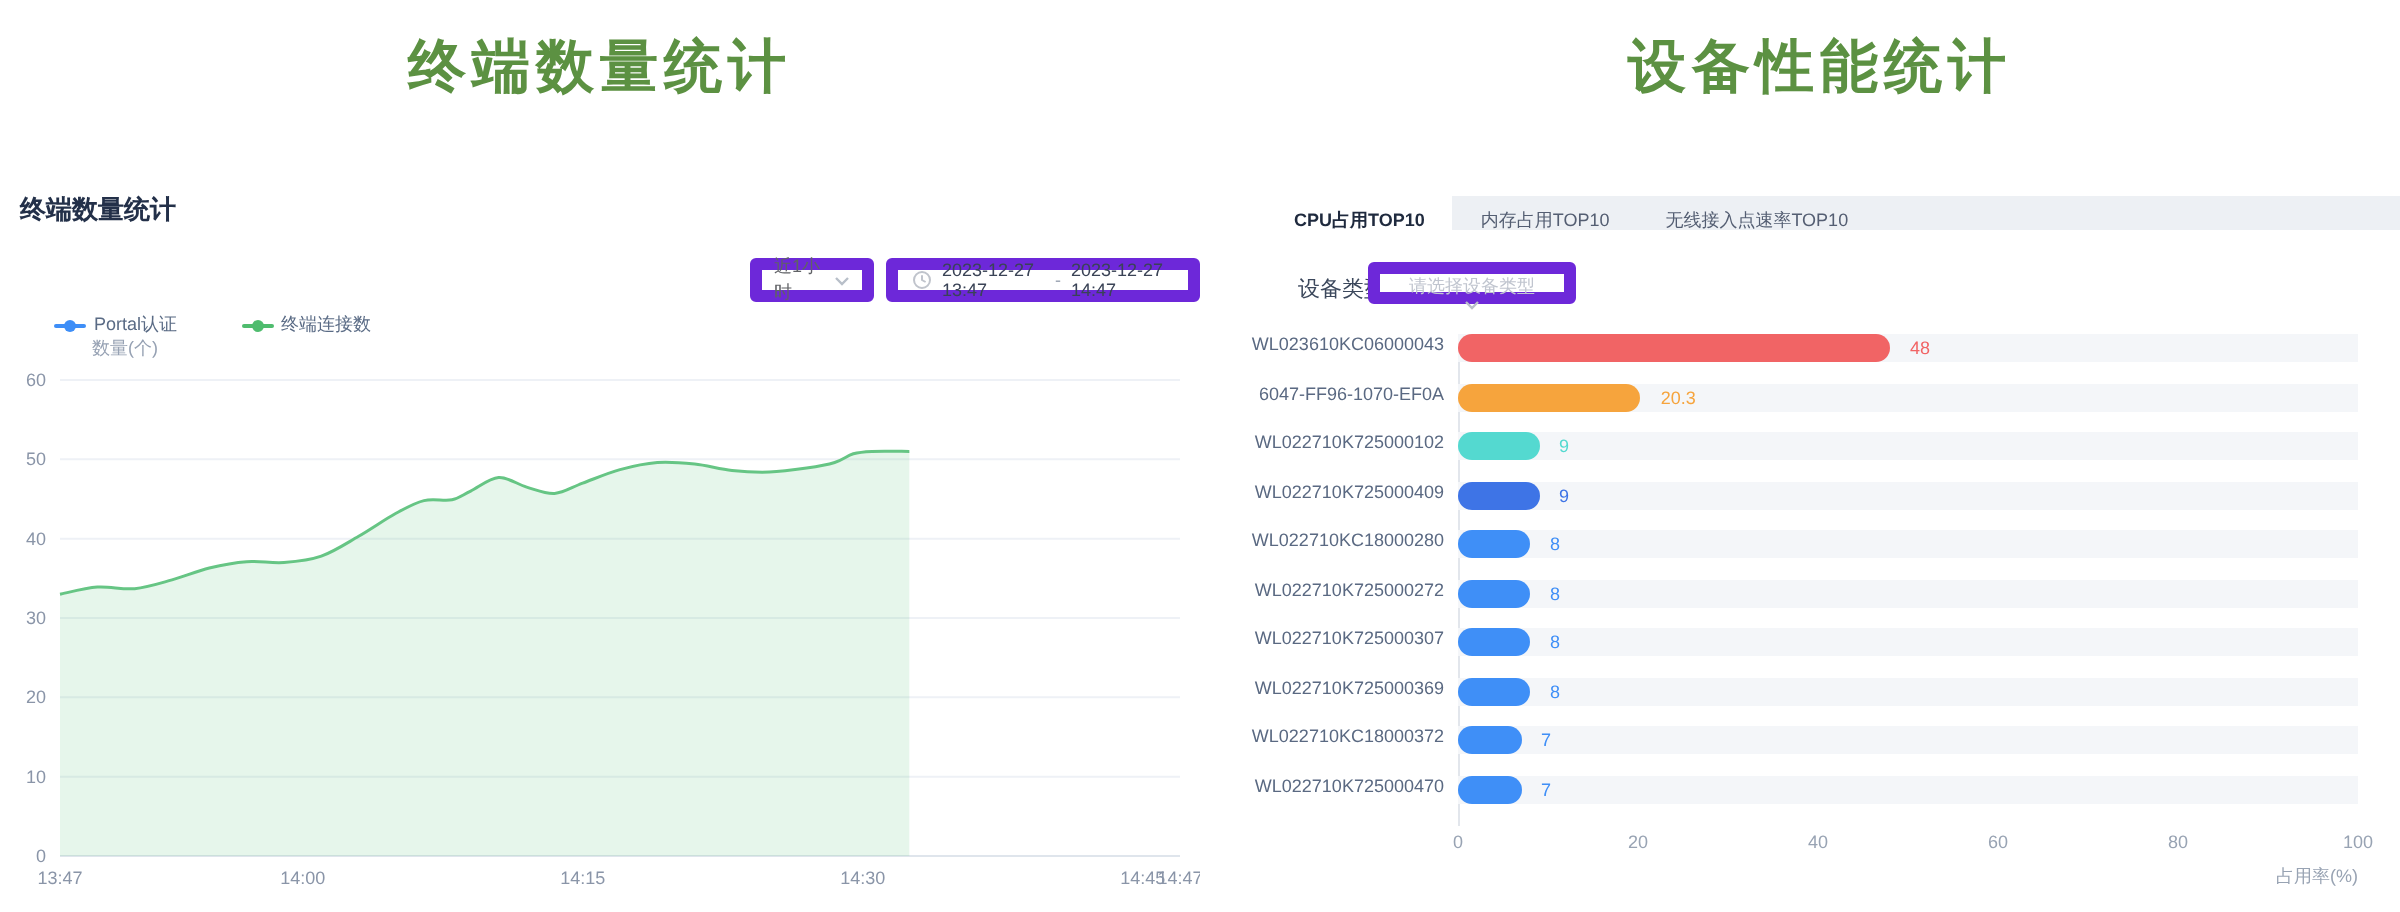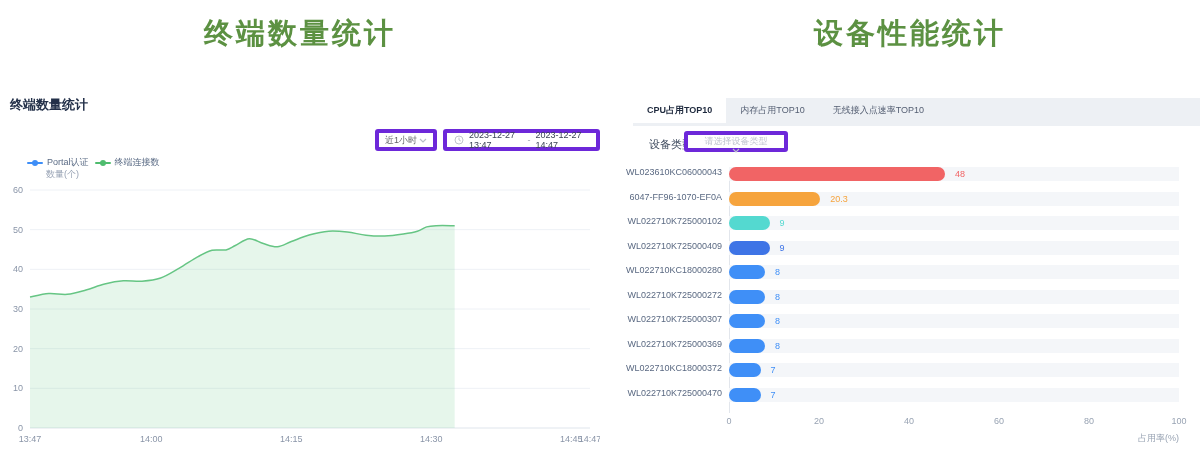--- a/index.html
+++ b/index.html
@@ -5,34 +5,34 @@
   html,body{margin:0;padding:0;background:#fff;}
   .screen{position:relative;width:1200px;height:456px;background:#fff;overflow:hidden;
           font-family:"Liberation Sans","DejaVu Sans",sans-serif;border-radius:11px;}
   .panel{position:absolute;top:0;height:456px;}
   #left-panel{left:0;width:600px;}
   #right-panel{left:620px;width:580px;text-decoration:underline;}
   .slide-title{position:absolute;top:14px;left:0;width:100%;text-align:center;
                font-size:29px;font-weight:bold;color:#5c9142;letter-spacing:3px;}
   
   .card-title{position:absolute;left:10px;top:96px;font-size:13px;font-weight:bold;color:#233049;}
-  .ctrl{position:absolute;box-sizing:border-box;border:4px solid #6d28d9;border-radius:3px;
+  .ctrl{position:absolute;box-sizing:border-box;border:6px solid #6d28d9;border-radius:3px;
         background:#fff;display:flex;align-items:center;font-size:9px;color:#606266;}
   #time-range-select{left:375px;top:129px;width:62px;height:22px;padding:0 6px;justify-content:space-between;cursor:pointer;}
   #date-range-picker{left:443px;top:129px;width:157px;height:22px;padding:0 7px;gap:5px;cursor:pointer;color:#3a4356;}
   #date-range-picker .sep{color:#9aa3b2;}
-  .legend{position:absolute;left:27px;top:156px;display:flex;gap:6px;align-items:center;}
+  .legend{position:absolute;left:27px;top:156px;display:flex;gap:32px;align-items:center;}
   .legend-item{display:flex;align-items:center;gap:4px;font-size:9px;color:#5a6b85;cursor:pointer;}
   .legend-marker{position:relative;width:16px;height:8px;}
   .legend-marker .ln{position:absolute;left:0;top:3px;width:16px;height:2px;border-radius:1px;}
   .legend-marker .dt{position:absolute;left:5px;top:1px;width:6px;height:6px;border-radius:50%;}
   .y-axis-title{position:absolute;left:46px;top:168px;font-size:9px;color:#96a1b3;}
   #line-chart-svg{position:absolute;left:0;top:182px;}
   
-  .tab-bar{position:absolute;left:13px;top:98px;width:567px;height:28px;background:#edf0f4;display:flex;}
+  .tab-bar{position:absolute;left:13px;top:98px;width:567px;height:17px;background:#edf0f4;display:flex;}
   .tab{height:25px;line-height:25px;padding:0 14px;font-size:9px;color:#545e72;cursor:pointer;white-space:nowrap;}
   .tab.active{background:#fff;color:#1f2a3e;font-weight:bold;}
   .device-type-label{position:absolute;left:29px;top:137px;font-size:11px;color:#3c485c;}
   #device-type-select{left:64px;top:131px;width:104px;height:21px;padding:0 6px;justify-content:space-between;flex-direction:column;}
   #device-type-select .ph{color:#c0c5cf;}
   .bar-rows{position:absolute;left:0;top:167px;width:580px;}
   .bar-row{display:flex;align-items:flex-start;height:24.5px;}
   .bar-label{width:102px;text-align:right;font-size:9px;color:#5a6982;flex:none;}
   .bar-area{position:relative;margin-left:7px;width:450px;height:14px;flex:none;}
   .bar-track{position:absolute;left:0;top:0;width:100%;height:14px;background:#f4f6f9;}

